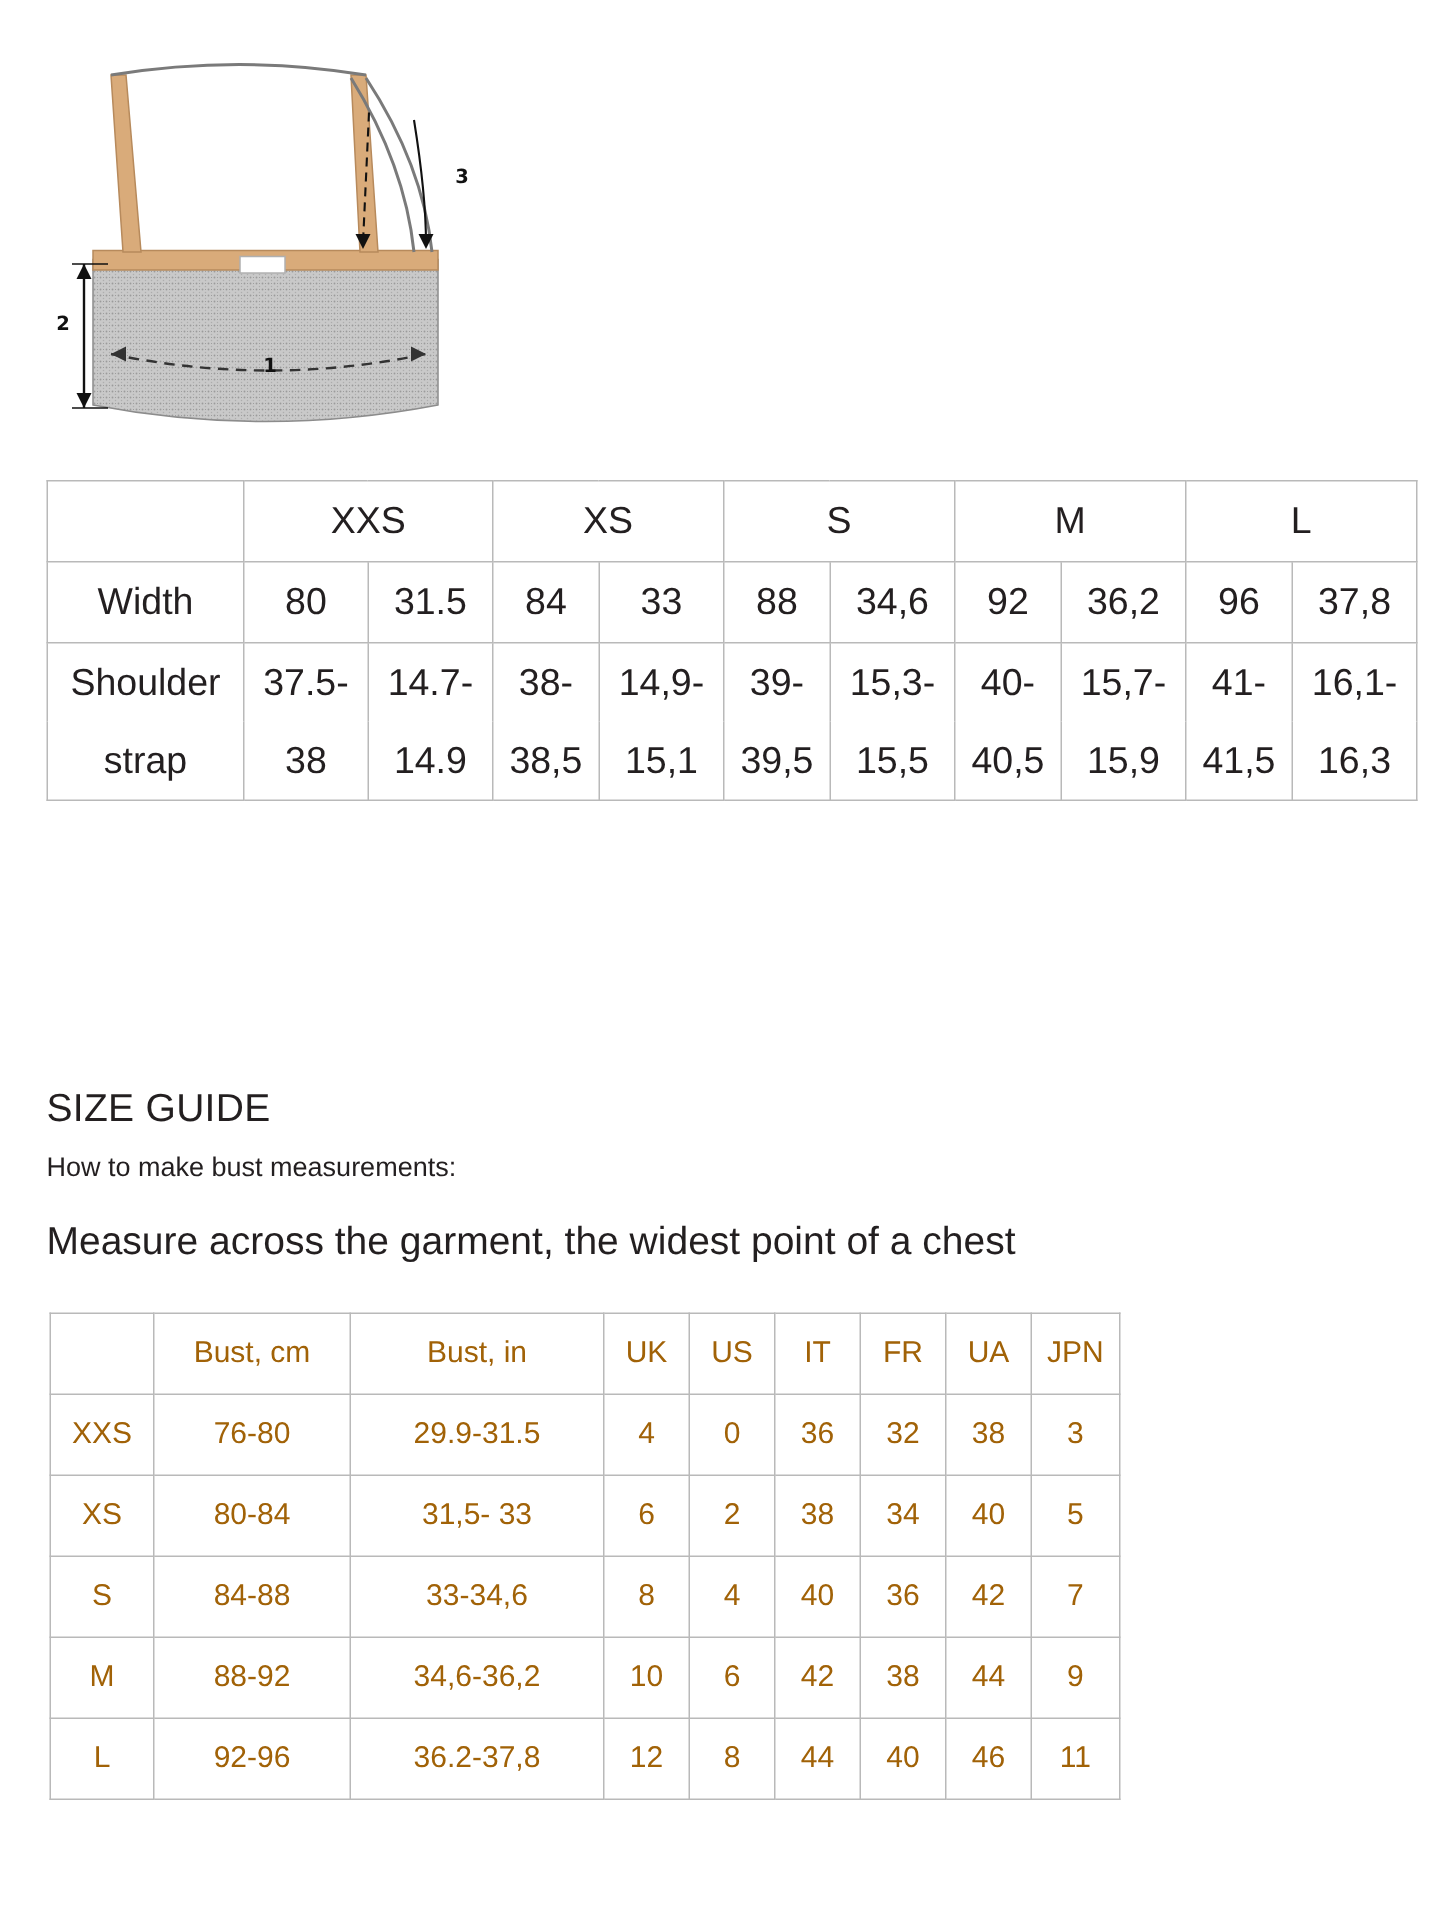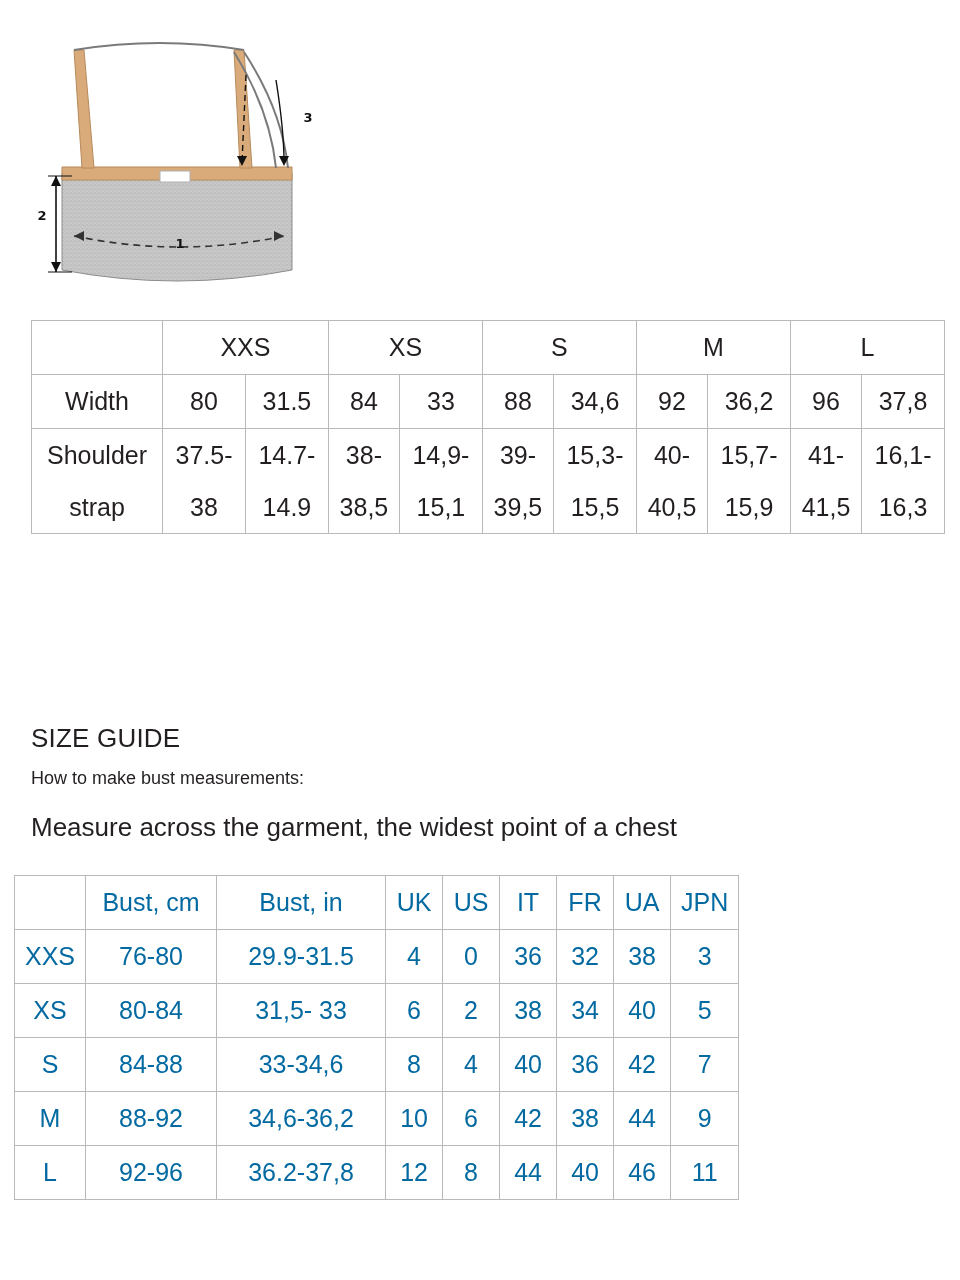--- a/index.html
+++ b/index.html
@@ -81,25 +81,25 @@
   .guide-line2 {
     position: absolute;
     left: 31px;
     top: 812px;
     font-size: 26px;
   }
 
   
   .conv-table {
     position: absolute;
-    left: 14px;
+    left: 33px;
     top: 875px;
     border-collapse: collapse;
-    font-size: 25px;
-    color: #0369a1;
+    font-size: 20px;
+    color: #a16207;
   }
   .conv-table td {
     border: 1px solid #b9b9b9;
     text-align: center;
     font-weight: normal;
     padding: 0 10px;
     height: 53px;
     vertical-align: middle;
     white-space: nowrap;
   }

